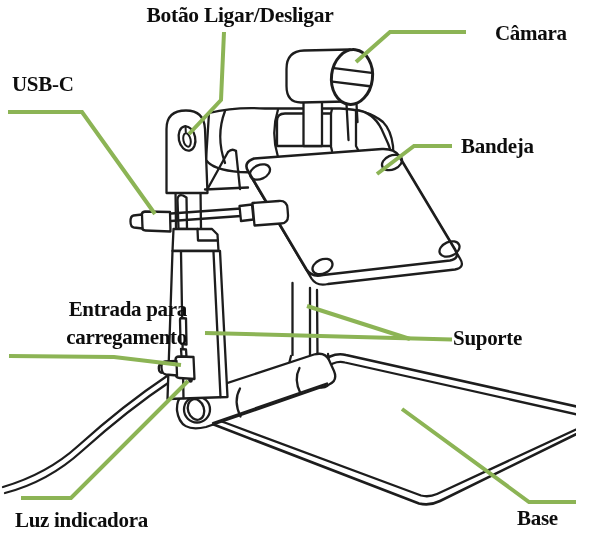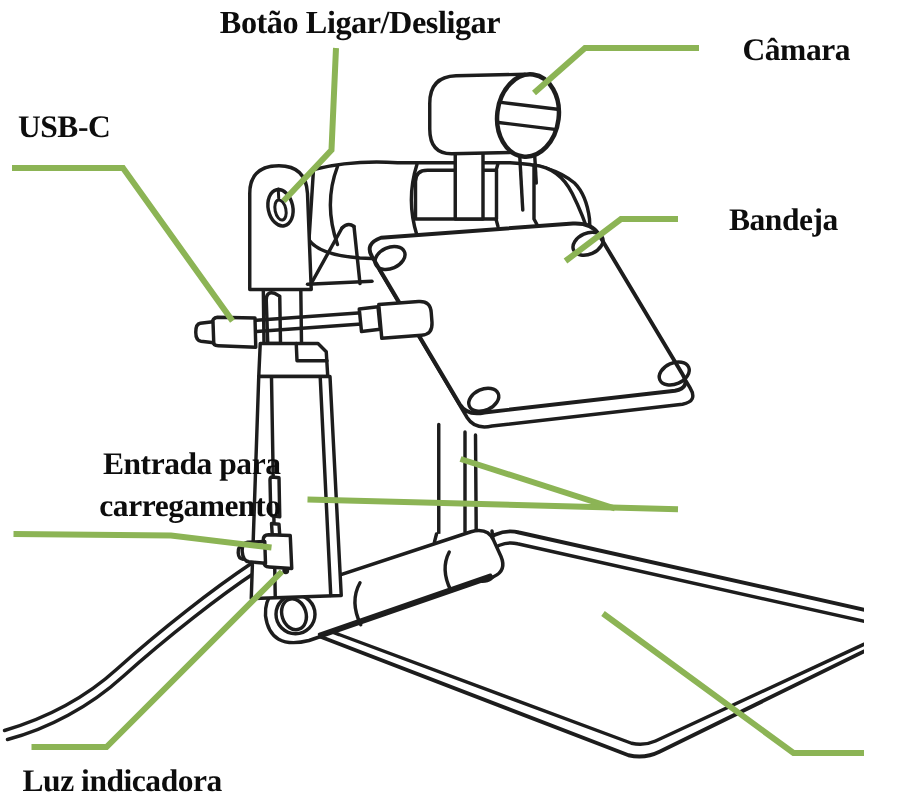--- a/index.html
+++ b/index.html
@@ -20,21 +20,21 @@
     letter-spacing:-0.3px;
     white-space:nowrap;
     line-height:26px;
   }
   .lbl.center{transform:translateX(-50%);text-align:center;}
   #lbl-power{left:240px;top:2px;font-size:21.5px;}
   #lbl-camera{left:495px;top:20px;}
   #lbl-usbc{left:12px;top:55px;margin-top:16px;}
   #lbl-usbc-sub{left:2px;top:80px;font-size:19px;letter-spacing:-0.5px;}
   #lbl-charge{left:94px;top:296px;white-space:normal;width:186px;line-height:27.5px;text-align:right;}
-  #lbl-tray{left:486px;top:133px;}
+  #lbl-tray{left:461px;top:133px;}
   #lbl-support{left:453px;top:325px;}
   #lbl-light{left:15px;top:507px;}
   #lbl-base{left:517px;top:505px;}
 </style>
 </head>
 <body>
 
 <div id="stage">
 
   <svg id="drawing" width="610" height="537" viewBox="0 0 610 537">
@@ -152,14 +152,16 @@
       <path d="M 21 498 L 71 498 L 188 381"></path>
       <path d="M 402 409 L 529 502 L 577 502"></path>
     </g>
   </svg>
 
   <div id="lbl-power" class="lbl center">Botão Ligar/Desligar</div>
   <div id="lbl-camera" class="lbl">Câmara</div>
   <div id="lbl-usbc" class="lbl">USB-C</div>
   <div id="lbl-tray" class="lbl">Bandeja</div>
   <div id="lbl-charge" class="lbl center">Entrada para carregamento</div>
+  <div id="lbl-support" class="lbl">Suporte</div>
   <div id="lbl-light" class="lbl">Luz indicadora</div>
+  <div id="lbl-base" class="lbl">Base</div>
 </div>
 
 </body></html>

